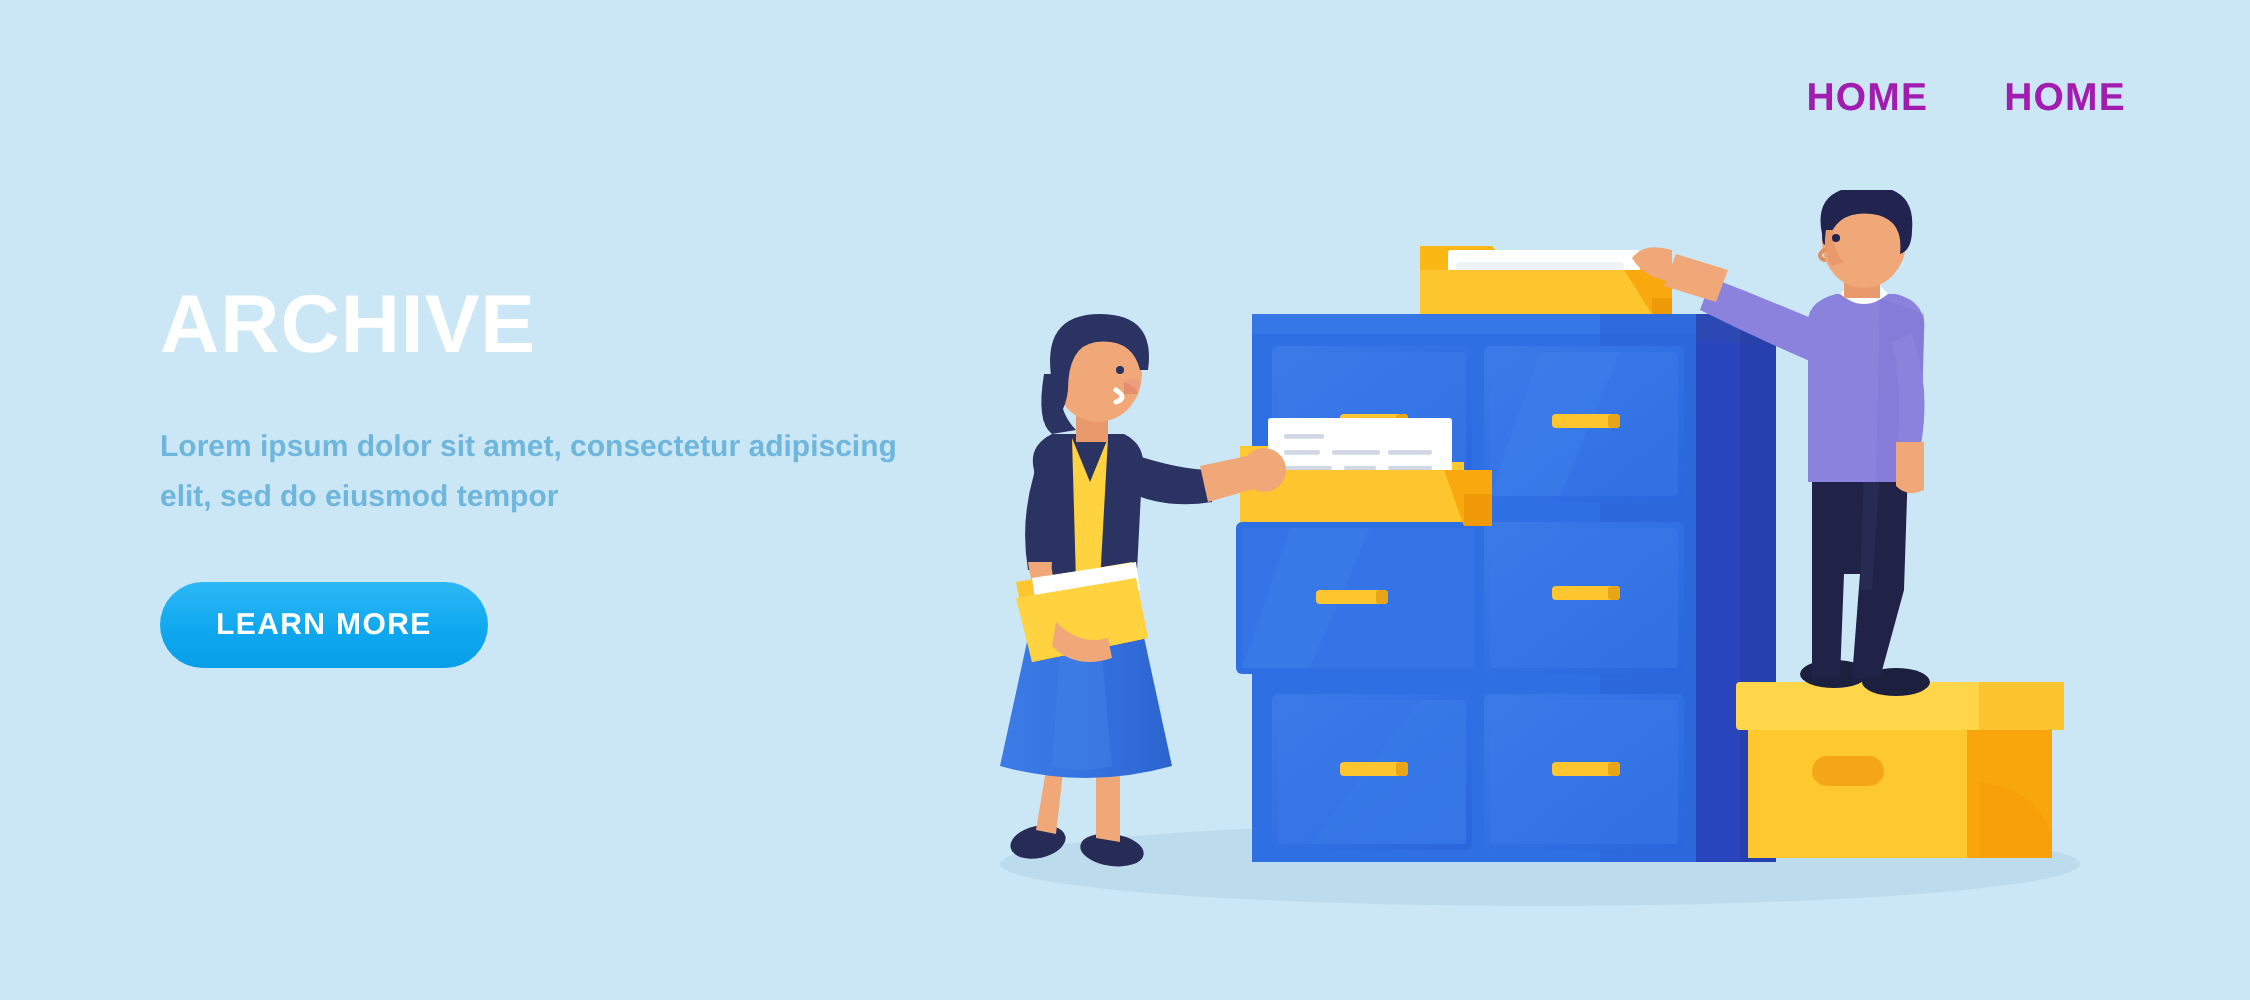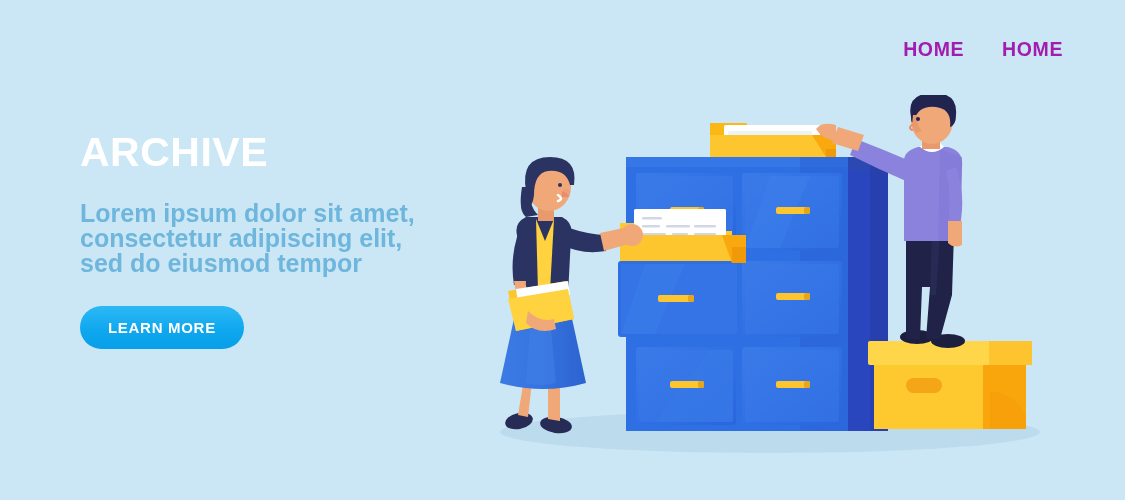--- a/index.html
+++ b/index.html
@@ -17,28 +17,28 @@
     position:absolute; top:38px; right:62px;
     display:flex; gap:38px; align-items:center;
   }
   .nav-link {
     color:#a21caf; font-size:19.5px; font-weight:bold;
     letter-spacing:0.6px; text-decoration:none; white-space:nowrap;
     cursor:pointer;
   }
 
   
-  .hero { position:absolute; left:80px; top:128px; width:420px; }
+  .hero { position:absolute; left:80px; top:138px; width:420px; }
   .hero-title {
     color:#ffffff; font-size:41px; line-height:49px; font-weight:bold;
     letter-spacing:0.5px; text-transform:uppercase;
   }
   .hero-sub {
     margin-top:24px;
-    color:#6fb6dd; font-size:25px; line-height:25px; font-weight:bold;
+    color:#6fb6dd; font-size:15px; line-height:25px; font-weight:bold;
     max-width:370px;
   }
   .btn {
     margin-top:30px;
     display:inline-block;
     background:linear-gradient(180deg,#2db8f5 0%,#0fa8ef 55%,#079fe8 100%);
     color:#ffffff; font-size:15px; font-weight:bold; letter-spacing:0.7px;
     padding:13px 28px; border-radius:22px; border:none; cursor:pointer;
   }
 

